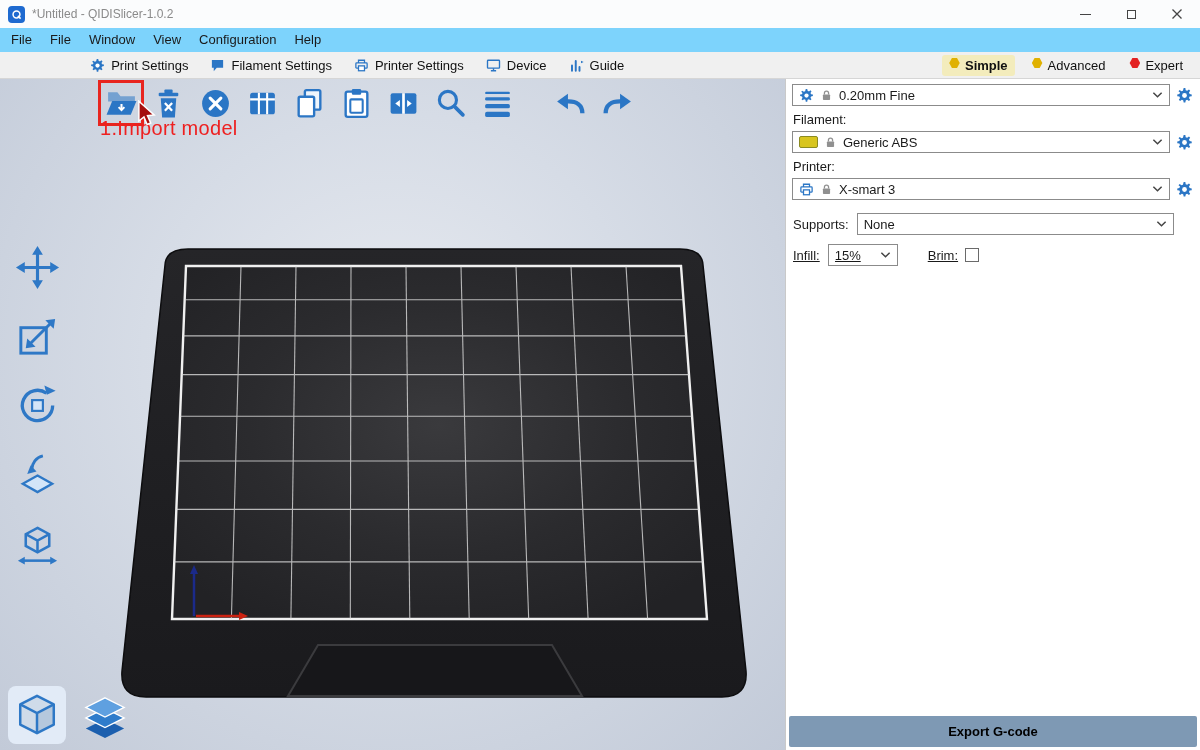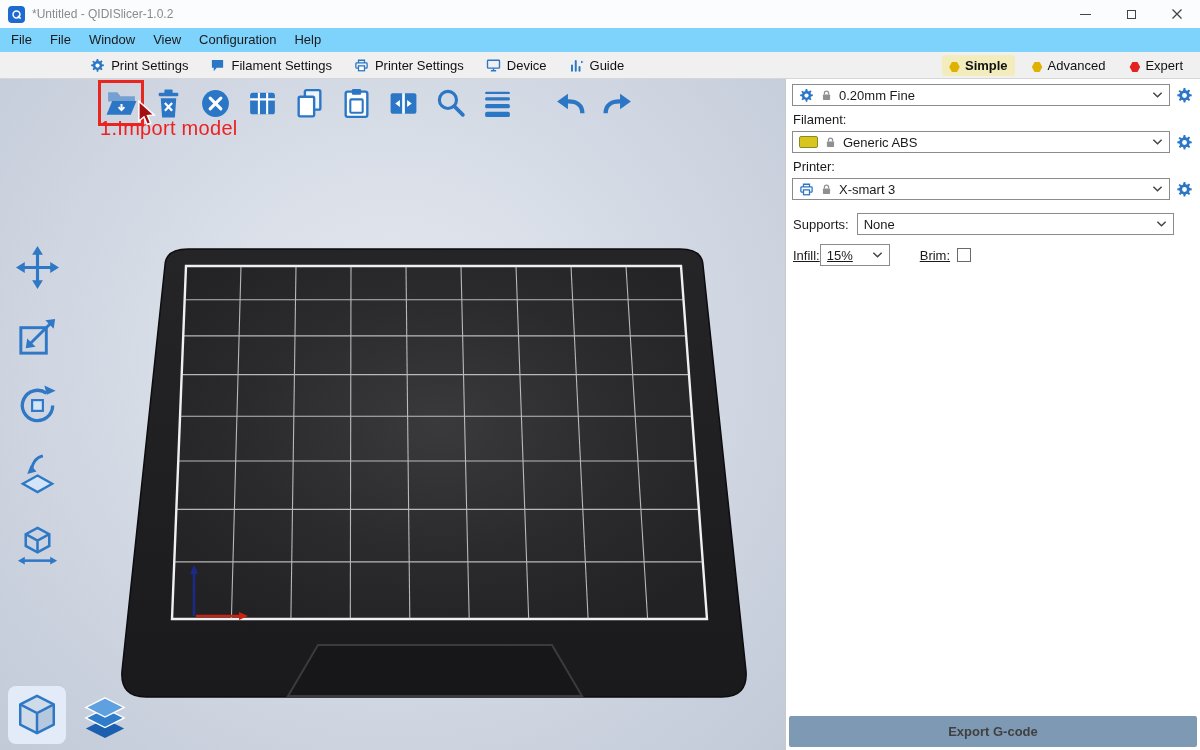--- a/index.html
+++ b/index.html
@@ -24,21 +24,21 @@
     background:#7dd3fc; display:flex; align-items:center; padding-left:2px; }
   .menu-item { padding:0 9px; font-size:13px; color:#1a1a1a; line-height:24px; }
 
   
   .tabbar { position:absolute; left:0; top:52px; width:1200px; height:27px;
     background:#f0f0f0; border-bottom:1px solid #d6d6d6; display:flex; align-items:stretch; }
   .tab { display:flex; align-items:center; gap:6px; padding:0 11px; font-size:13px; color:#111; }
   .tab svg { width:15px; height:15px; color:#2b76c5; }
   .tab.active { background:#0ea5e9; font-weight:bold;margin-top:44px; }
   .modes { margin-left:auto; display:flex; align-items:center; gap:10px; padding-right:10px; }
-  .mode { display:flex; align-items:flex-end; gap:5px; font-size:13px; color:#111; padding:3px 7px; border-radius:3px; }
+  .mode { display:flex; align-items:flex-start; gap:5px; font-size:13px; color:#111; padding:3px 7px; border-radius:3px; }
   .mode.active { background:#f3ecbc; font-weight:bold; }
   .mode-hex { width:11px; height:11px; clip-path:polygon(27% 5%,73% 5%,98% 50%,73% 95%,27% 95%,2% 50%); background:#e0b100; }
 
   
   .viewport { position:absolute; left:0; top:79px; width:785px; height:671px;
     background:radial-gradient(ellipse at 50% 42%, #e7eaf0 0%, #d6dce6 45%, #c2cad8 100%); }
   .viewport svg.bed { position:absolute; left:0; top:0; pointer-events:none; }
 
   
   .gl-toolbar { position:absolute; left:102px; top:84px; display:flex; gap:9px; align-items:center; z-index:4; }
@@ -82,21 +82,21 @@
   .gear-btn svg { width:17px; height:17px; }
 
   .supports-row { display:flex; align-items:center; gap:8px; margin:13px 0 0 1px; }
   .supports-row .combo { margin-right:20px; }
   .infill-row { display:flex; align-items:center; margin:9px 0 0 1px;text-decoration:underline; }
   .combo.small { flex:none; width:70px; }
   .brim-label { margin-left:30px; }
   .brim-check { appearance:none; width:14px; height:14px; border:1px solid #6a6a6a; background:#fff; margin-left:7px; }
 
   .export-btn { position:absolute; left:3px; right:3px; bottom:3px; height:31px;
-    background:#7e99b4; color:#404040; font-weight:bold; font-size:13px; border:none; border-radius:2px;
+    background:#7e99b4; color:#000000; font-weight:bold; font-size:13px; border:none; border-radius:2px;
     display:flex; align-items:center; justify-content:center; font-family:"Liberation Sans",sans-serif; }
 
   .defs-hidden { position:absolute; width:0; height:0; overflow:hidden; }
 </style>
 </head>
 <body>
 
 <svg class="defs-hidden" aria-hidden="true">
   <defs>
     <symbol id="sym-gear" viewBox="0 0 24 24">
@@ -540,21 +540,21 @@
       <div class="combo">
         <span class="val">None</span>
         <svg class="chev">
             <use href="#sym-chevron"></use>
           </svg>
       </div>
     </div>
 
     <div class="infill-row">
       <span>Infill:</span>
-      <div class="combo small" style="margin-left:0;">
+      <div class="combo small" style="margin-left:8px;">
         <span class="val">15%</span>
         <svg class="chev">
             <use href="#sym-chevron"></use>
           </svg>
       </div>
       <span class="brim-label">Brim:</span>
       <input type="checkbox" class="brim-check" style="">
     </div>
 
     <button class="export-btn">Export G-code</button>

